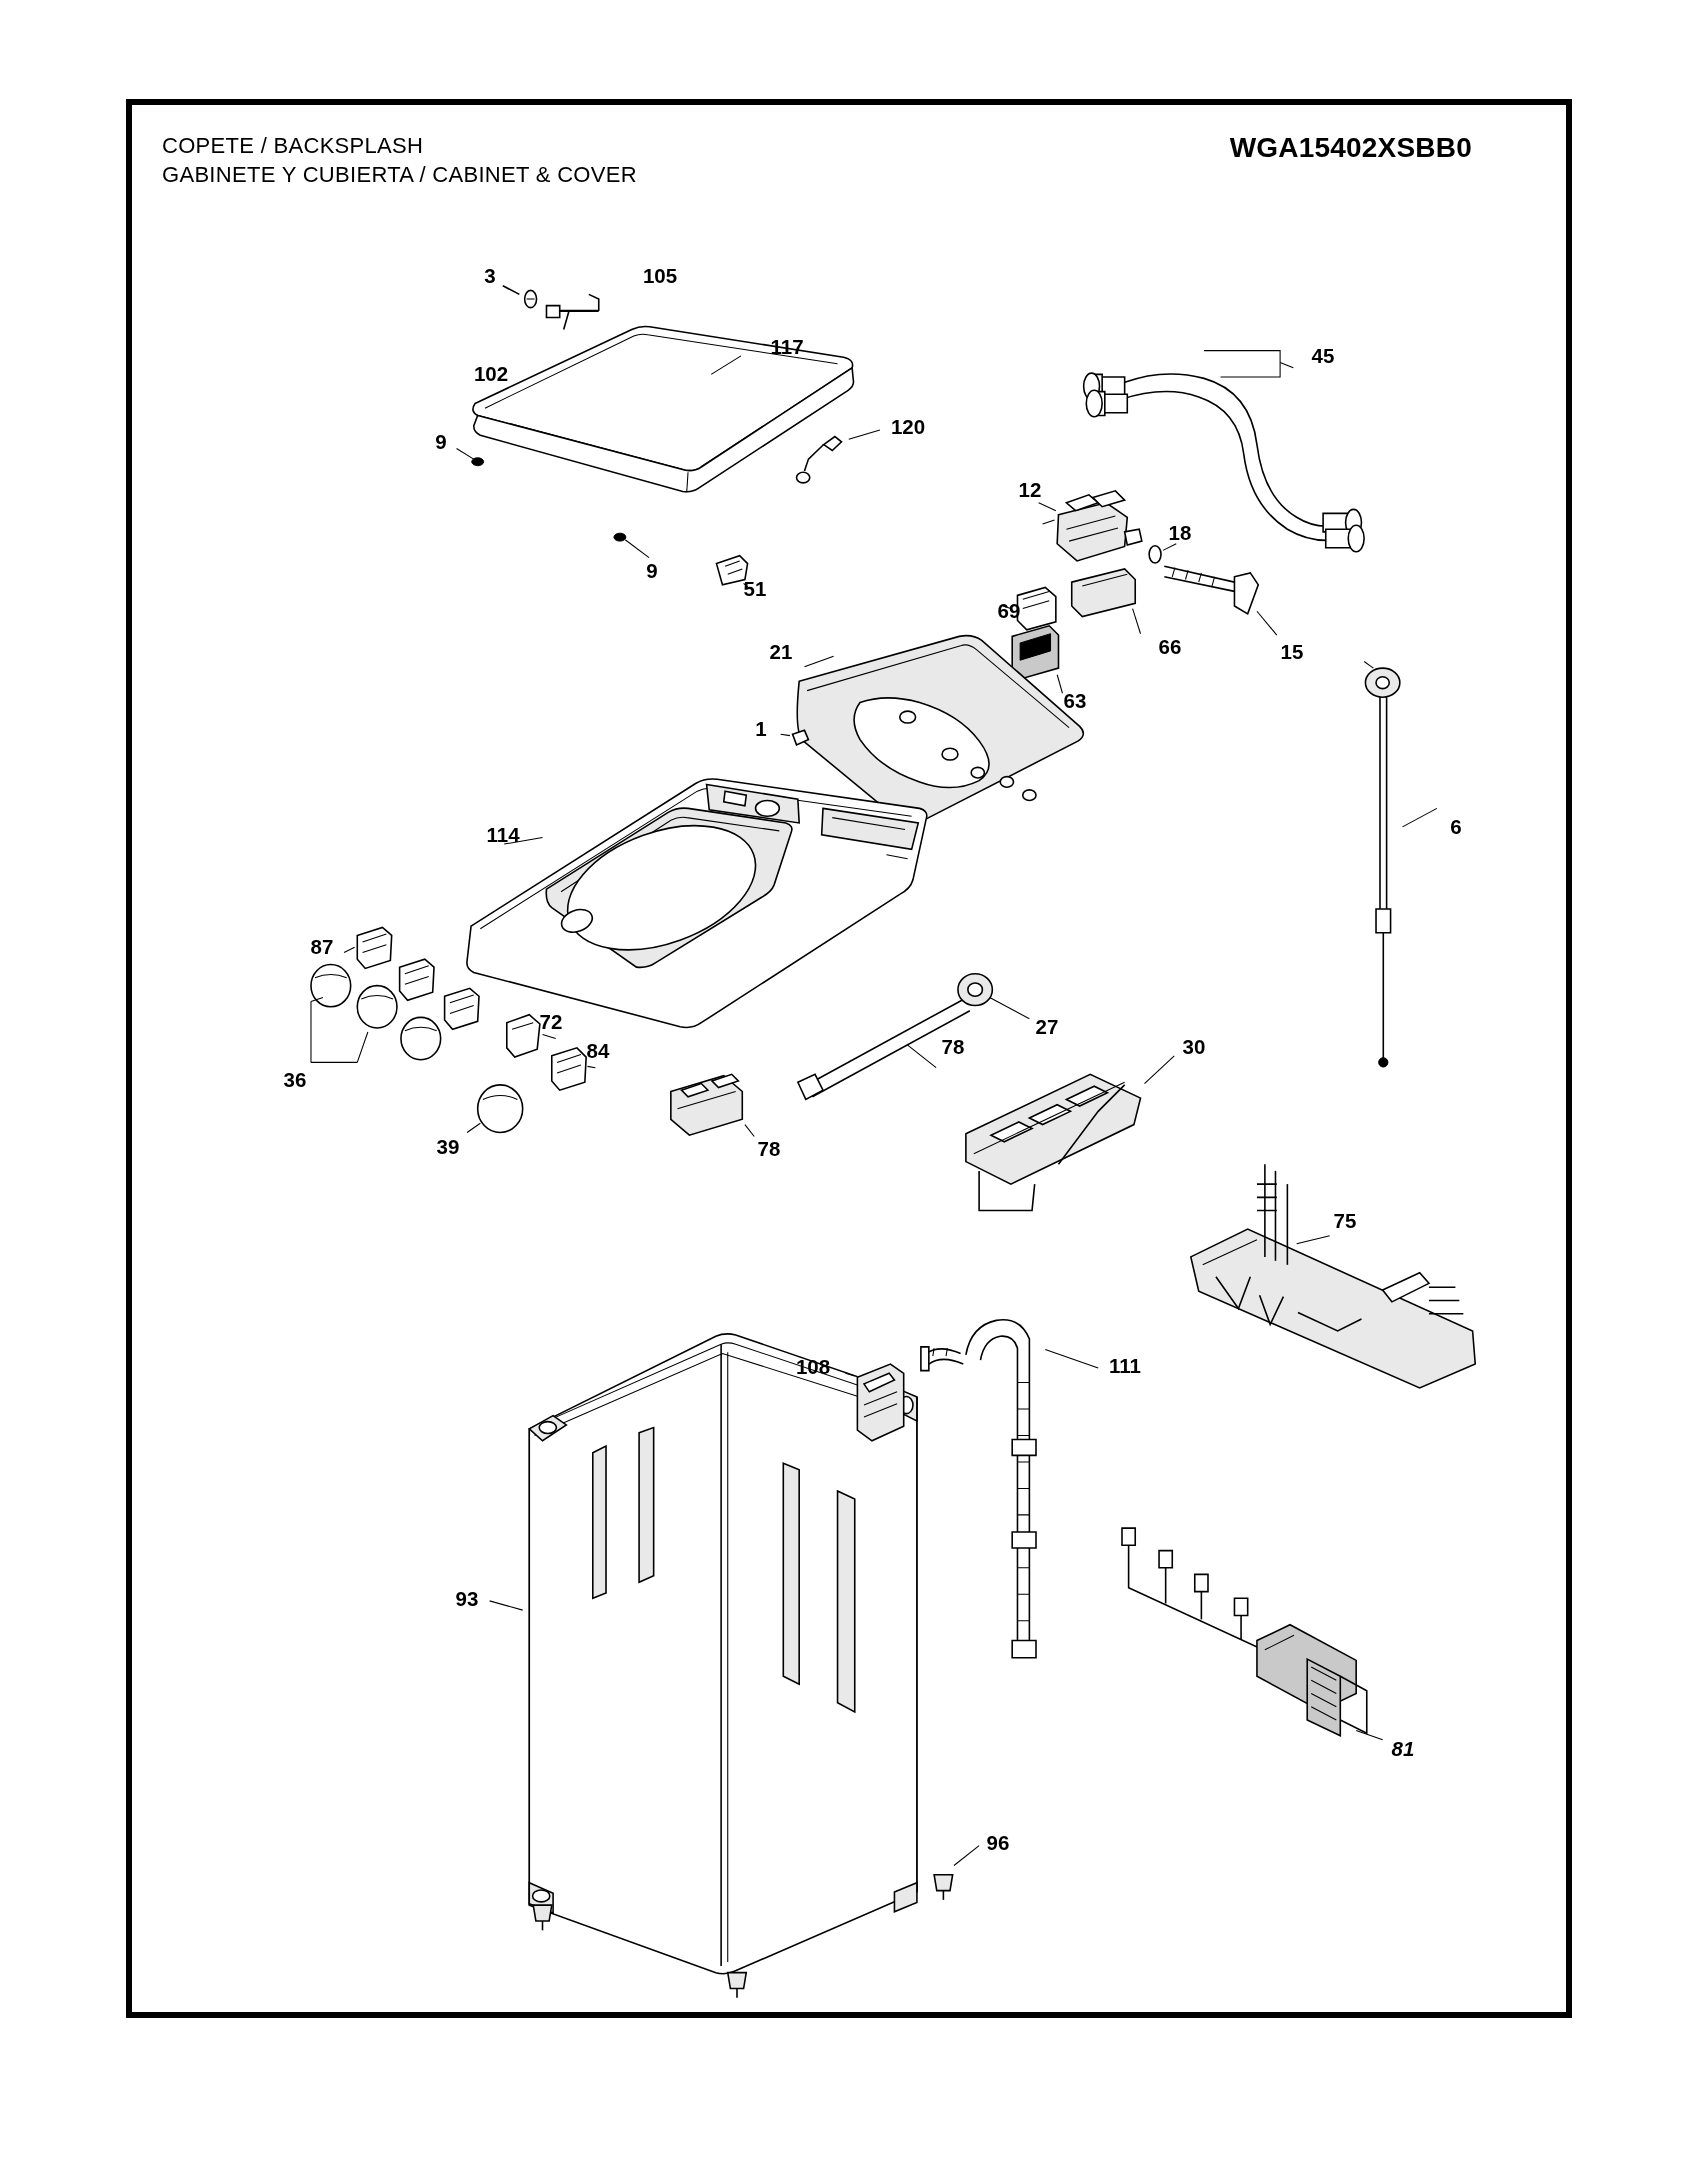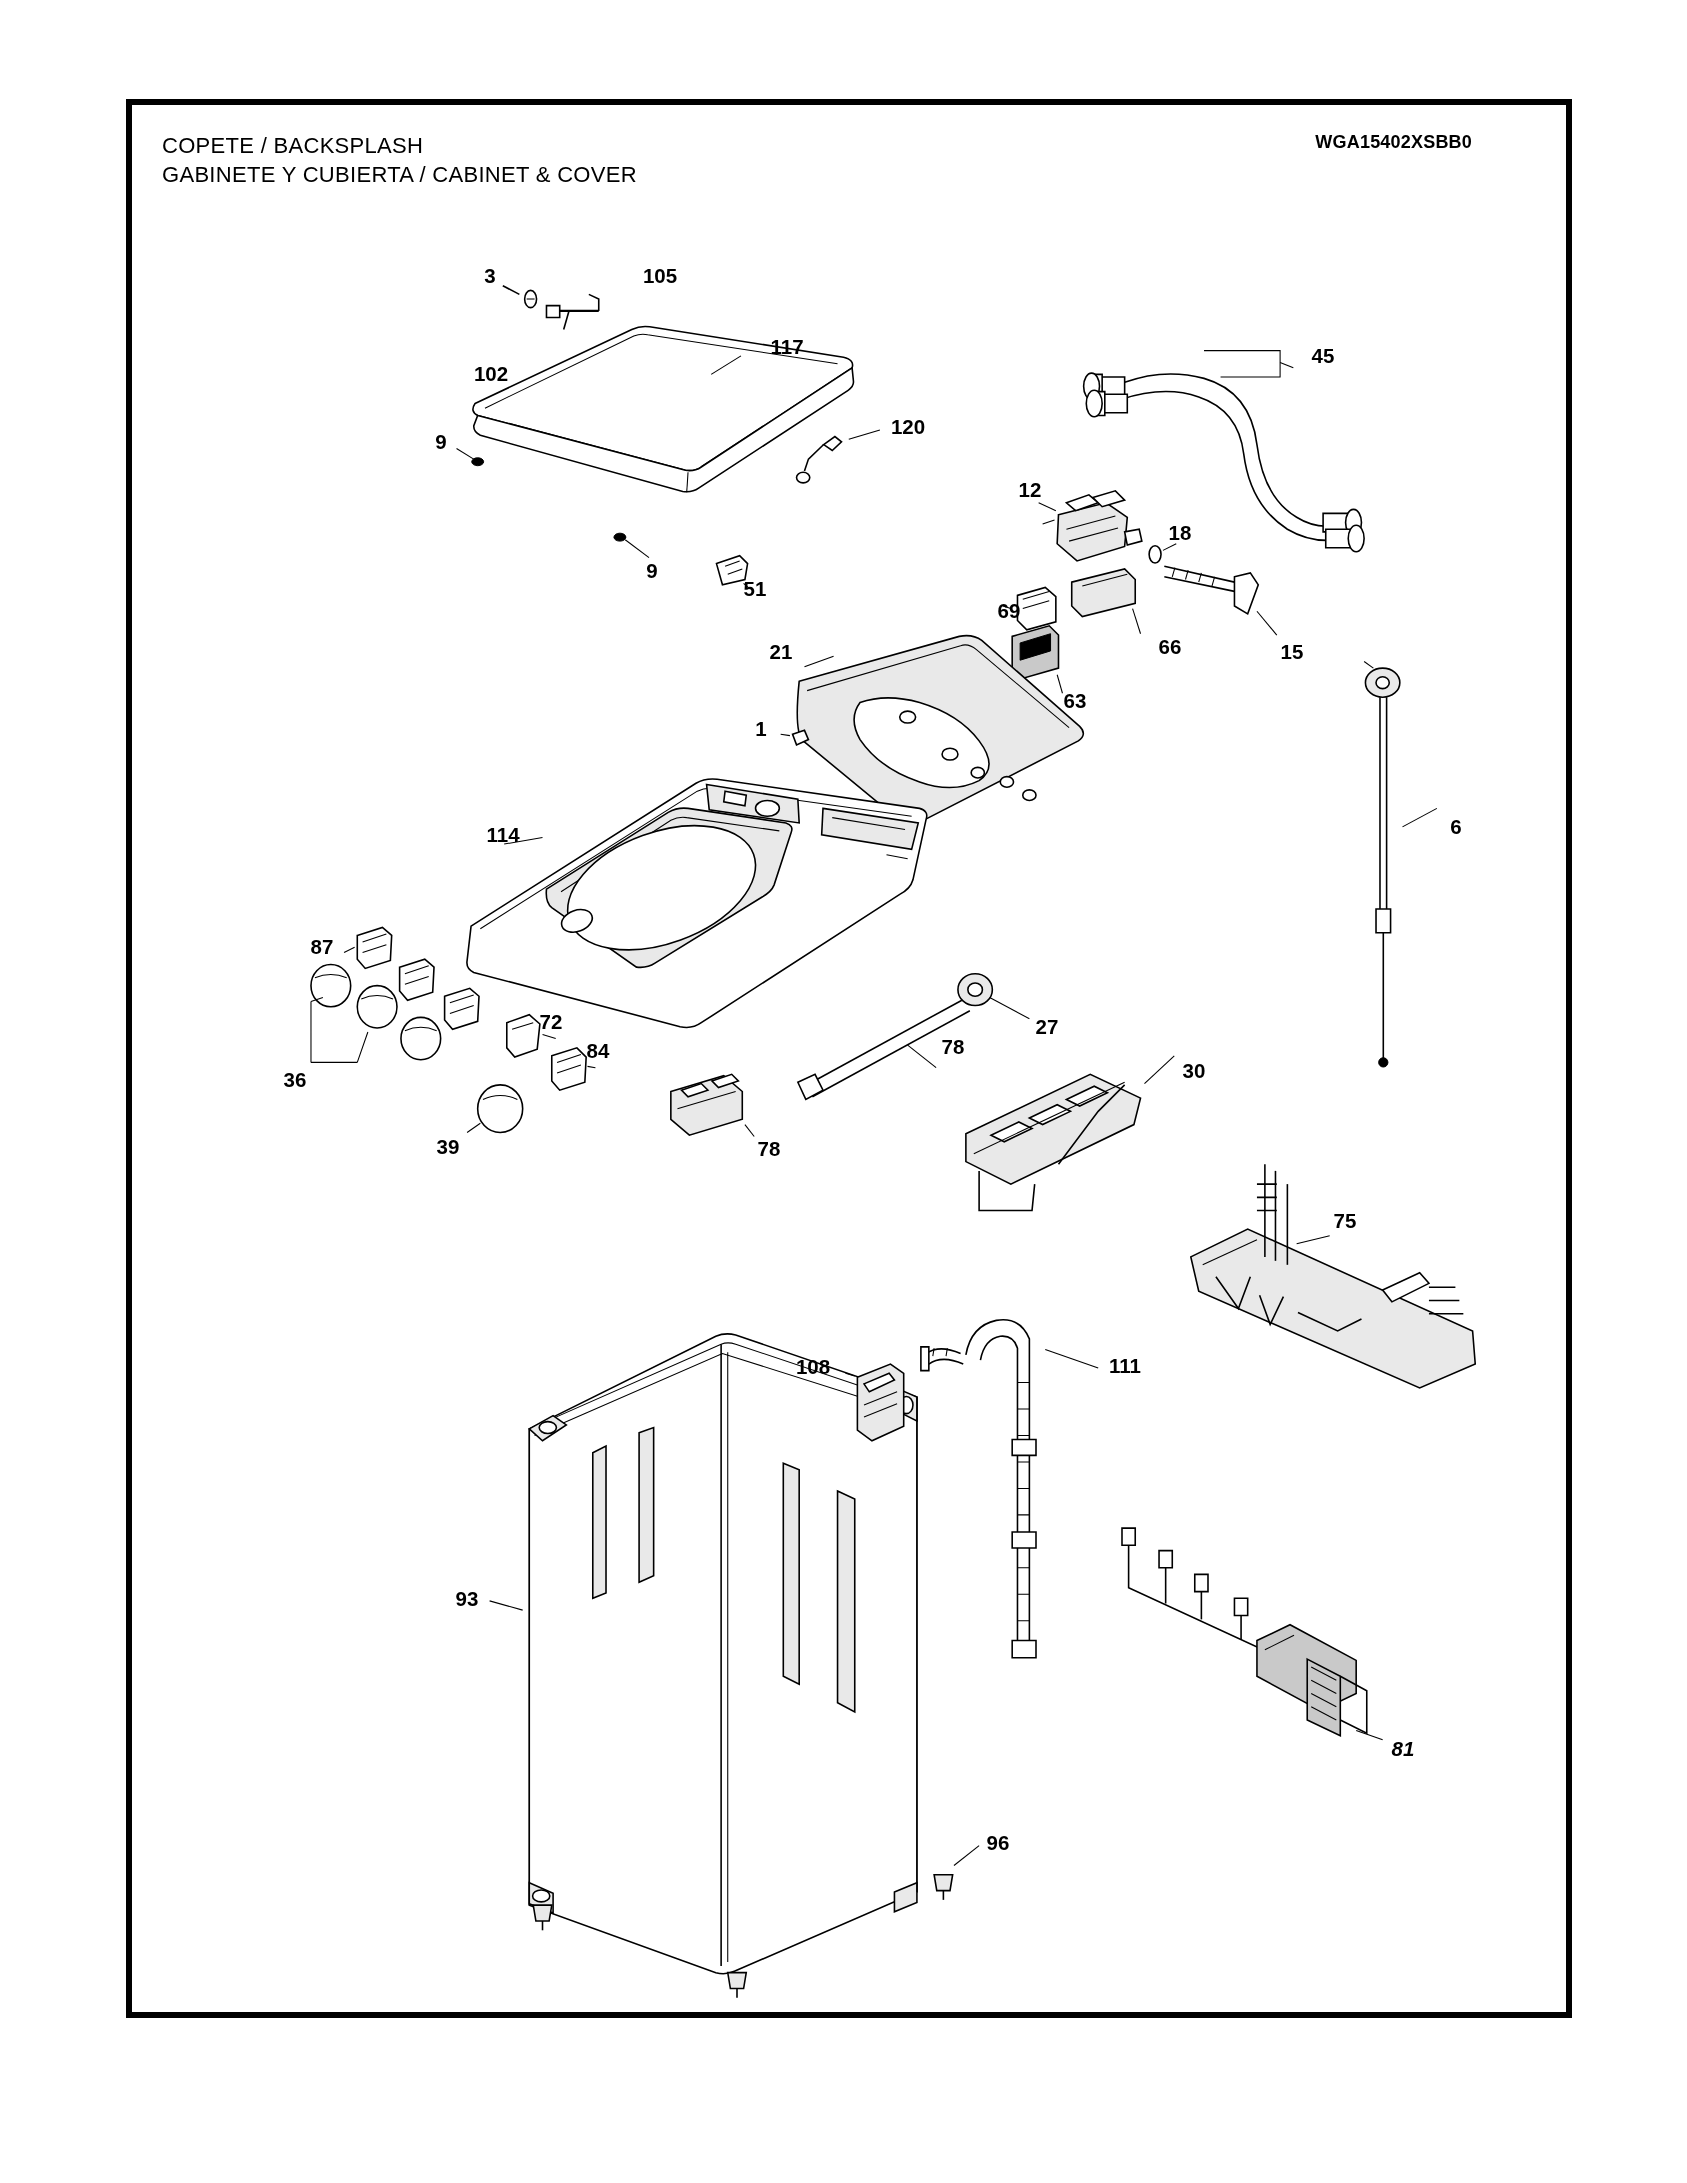--- a/index.html
+++ b/index.html
@@ -41,21 +41,21 @@
   .title-line {
     font-size: 22px;
     letter-spacing: 0.3px;
     white-space: nowrap;
     font-family: "Liberation Sans", sans-serif;
   }
   .model-number {
     position: absolute;
     right: 162px;
     top: 132px;
-    font-size: 18px;
+    font-size: 28px;
     font-weight: bold;
     letter-spacing: 0.2px;
     white-space: nowrap;
     text-align: center;
   }
   
   .callout {
     position: absolute;
     font-size: 20.5px;
     font-weight: bold;
@@ -400,21 +400,21 @@
       <div class="callout" style="left: 781px; top: 652px;">21</div>
       <div class="callout" style="left: 761px; top: 729px;">1</div>
       <div class="callout" style="left: 1456px; top: 827px;">6</div>
       <div class="callout" style="left: 503px; top: 835px;">114</div>
       <div class="callout" style="left: 322px; top: 947px;">87</div>
       <div class="callout" style="left: 551px; top: 1022px;">72</div>
       <div class="callout" style="left: 598px; top: 1051px;">84</div>
       <div class="callout" style="left: 1047px; top: 1027px;">27</div>
       <div class="callout" style="left: 295px; top: 1080px;">36</div>
       <div class="callout" style="left: 953px; top: 1030px; margin-top: 17px;">78</div>
-      <div class="callout" style="left: 1194px; top: 1047px; margin-top: 24px;">30</div>
+      <div class="callout" style="left: 1194px; top: 1047px;">30</div>
       <div class="callout" style="left: 448px; top: 1147px;">39</div>
       <div class="callout" style="left: 769px; top: 1149px;">78</div>
       <div class="callout" style="left: 1345px; top: 1221px;">75</div>
       <div class="callout" style="left: 813px; top: 1367px;">108</div>
       <div class="callout" style="left: 1125px; top: 1366px;">111</div>
       <div class="callout" style="left: 467px; top: 1599px;">93</div>
       <div class="callout" style="left: 1403px; top: 1749px; font-style: italic;">81</div>
       <div class="callout" style="left: 998px; top: 1843px;">96</div>
     </div>
 

